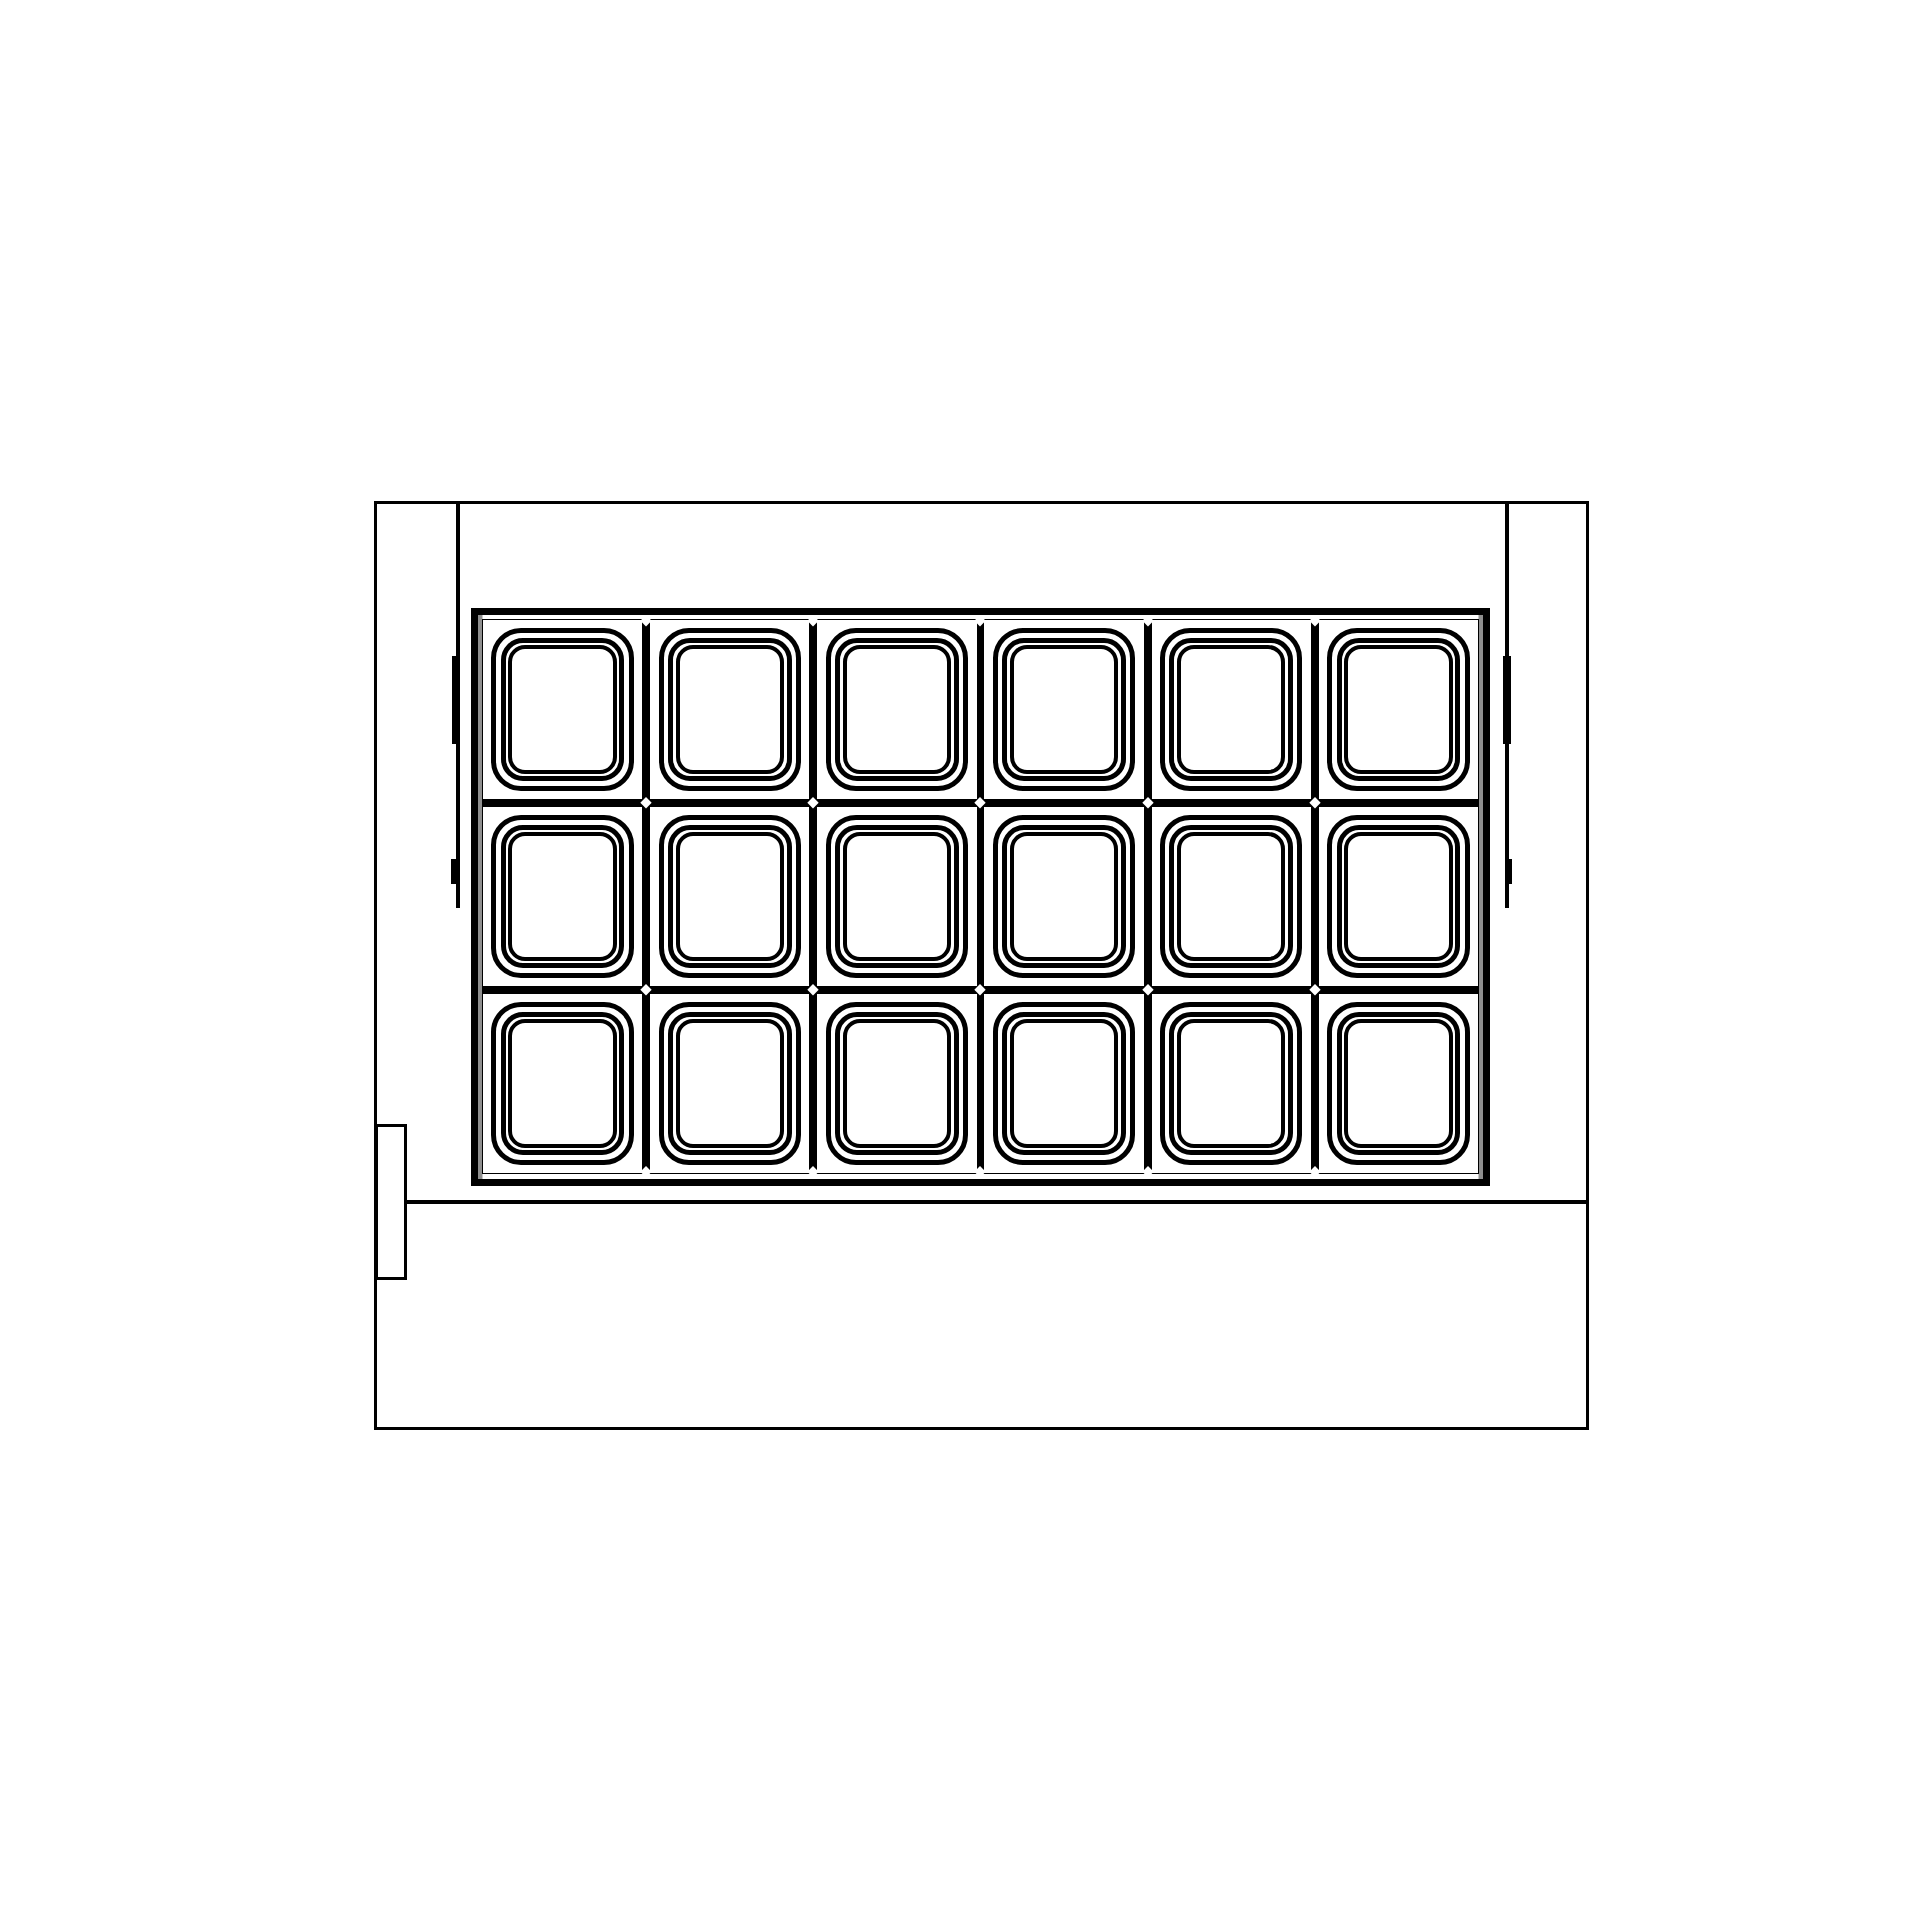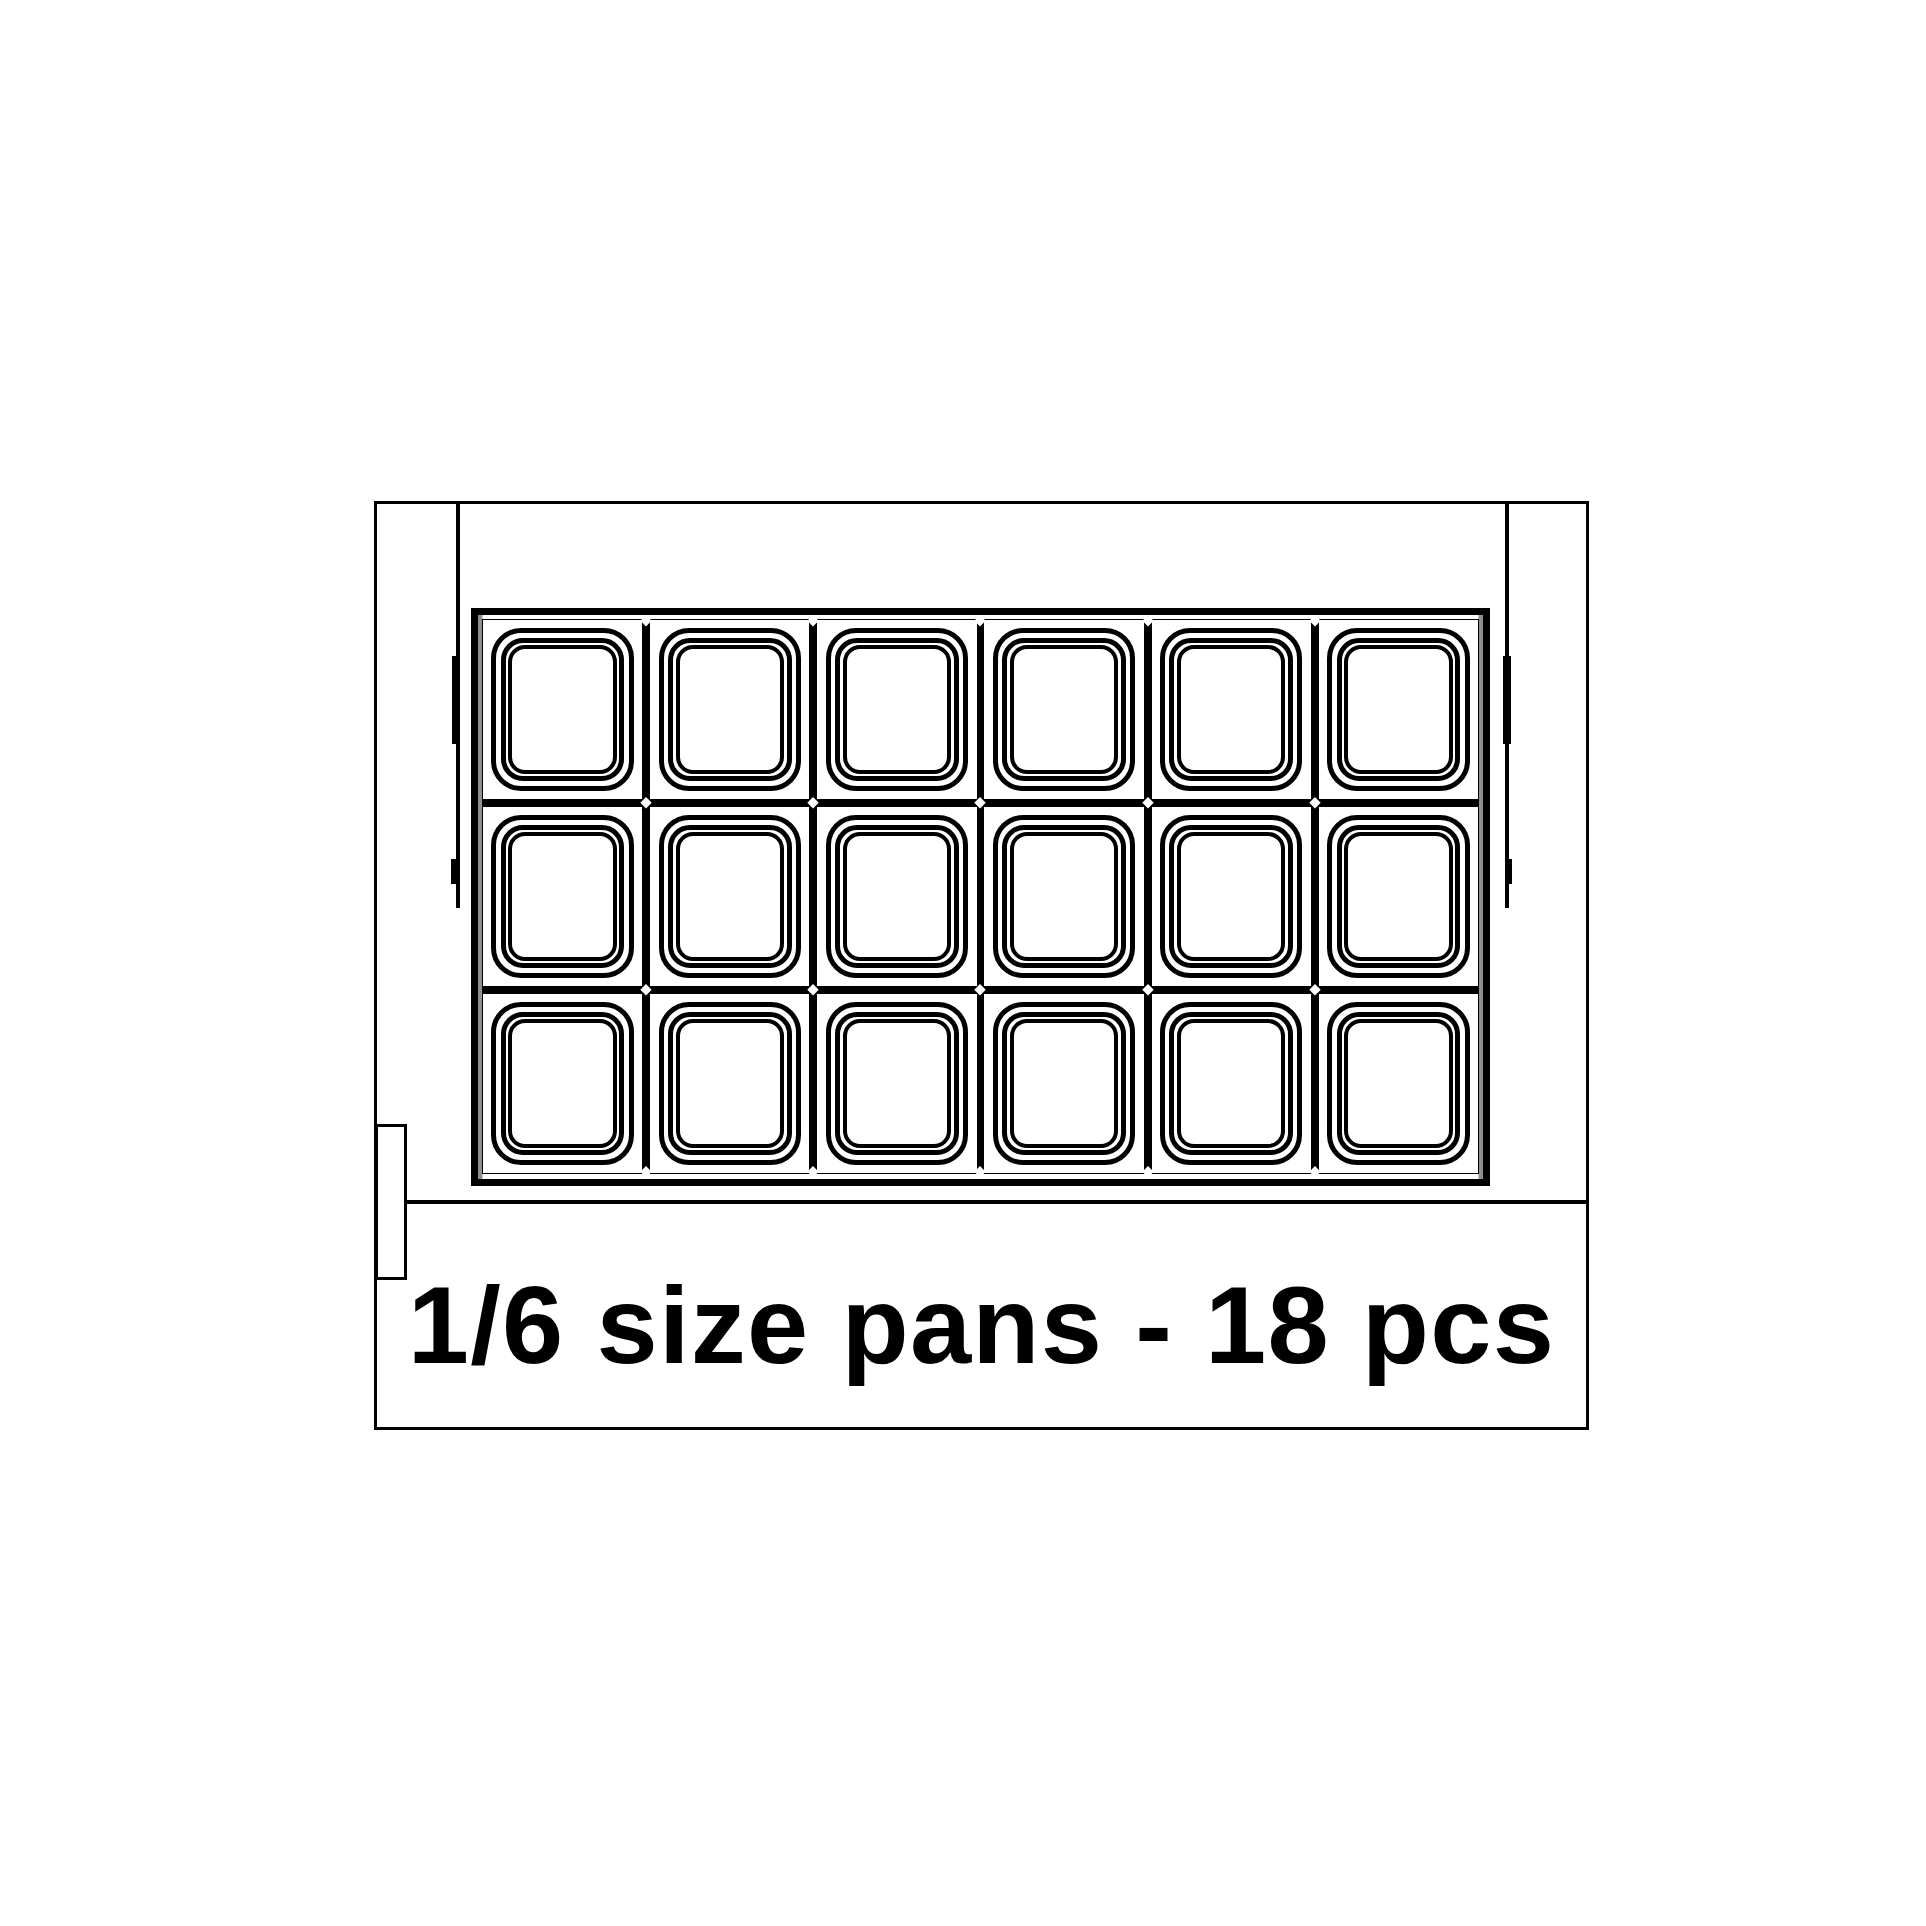--- a/index.html
+++ b/index.html
@@ -290,18 +290,15 @@
       <div class="diamond" style="left: 832px; top: 1.3px;"></div>
       <div class="diamond" style="left: 832px; top: 183px;"></div>
       <div class="diamond" style="left: 832px; top: 370px;"></div>
       <div class="diamond" style="left: 832px; top: 552px;"></div>
     </div>
 
   <div class="abs divider"></div>
 
   <div class="abs side-tab"></div>
 
-  <div class="abs caption-band">
-    <span class="caption">1/6 size pans - 18 pcs</span>
-  </div>
 
 </div>
 
 
 </body></html>

